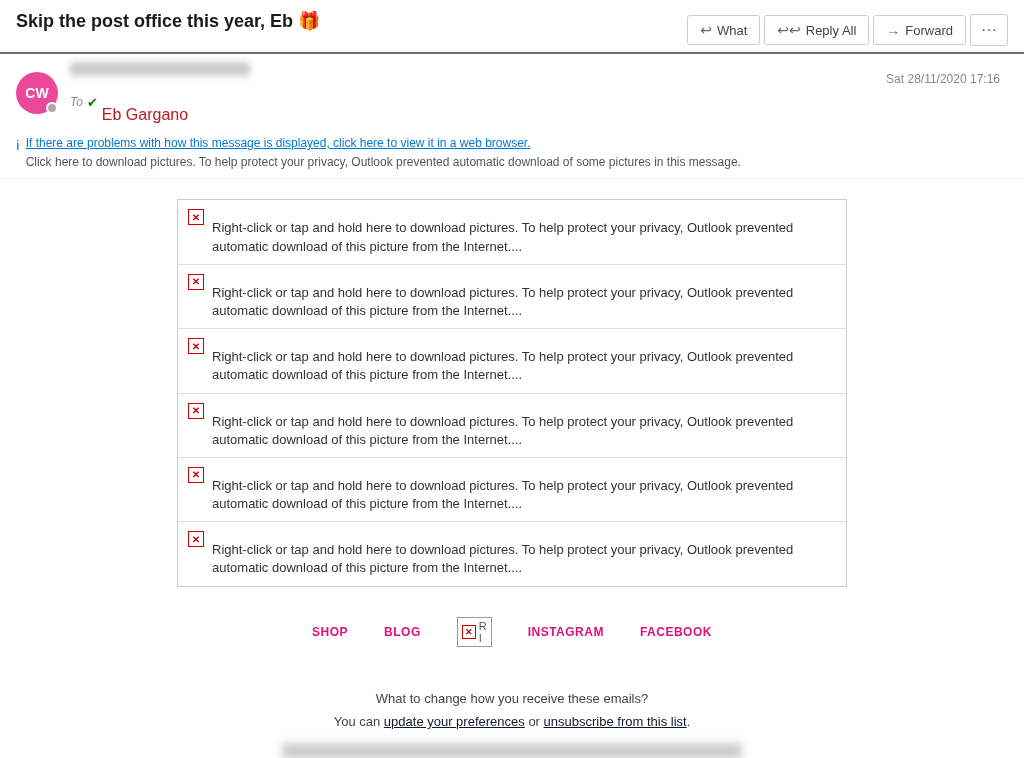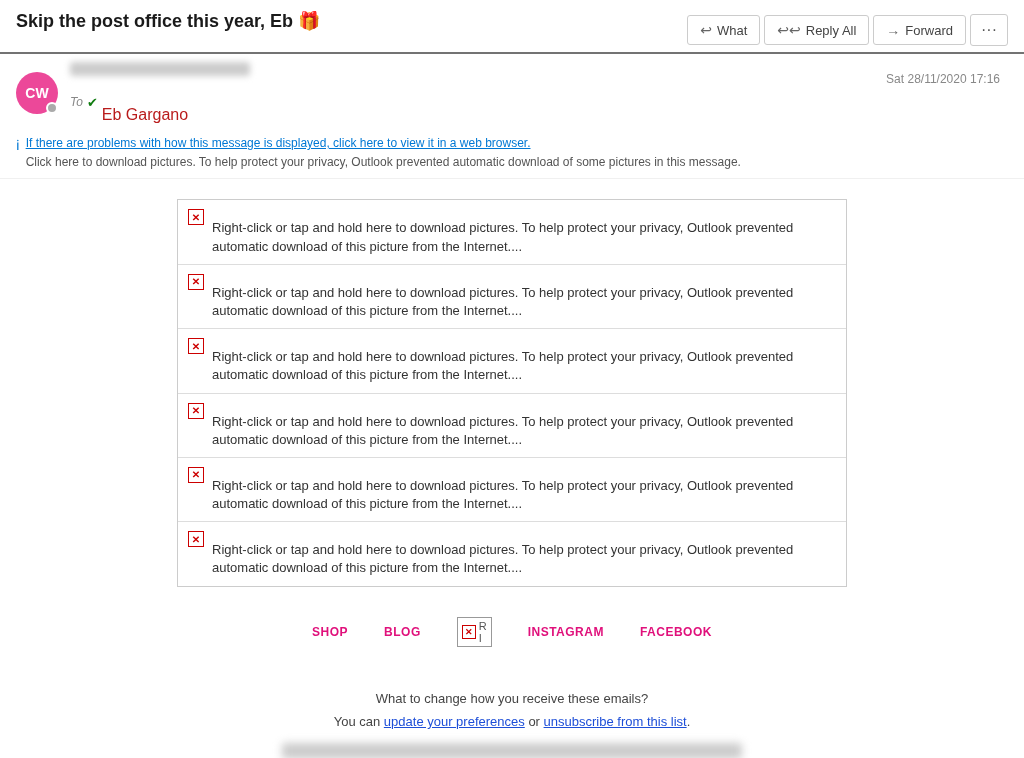--- a/index.html
+++ b/index.html
@@ -236,21 +236,21 @@
 
     
     .bottom-text {
       text-align: center;
       padding: 20px 0 10px;
       font-size: 13px;
       color: #444;
       line-height: 1.8;
     }
     .link-style {
-      color: #1d4ed8;
+      color: #0f172a;
       text-decoration: underline;
       cursor: pointer;
     }
 
     
     .blurred-address {
       width: 460px;
       height: 16px;
       background: #ccc;
       border-radius: 3px;

